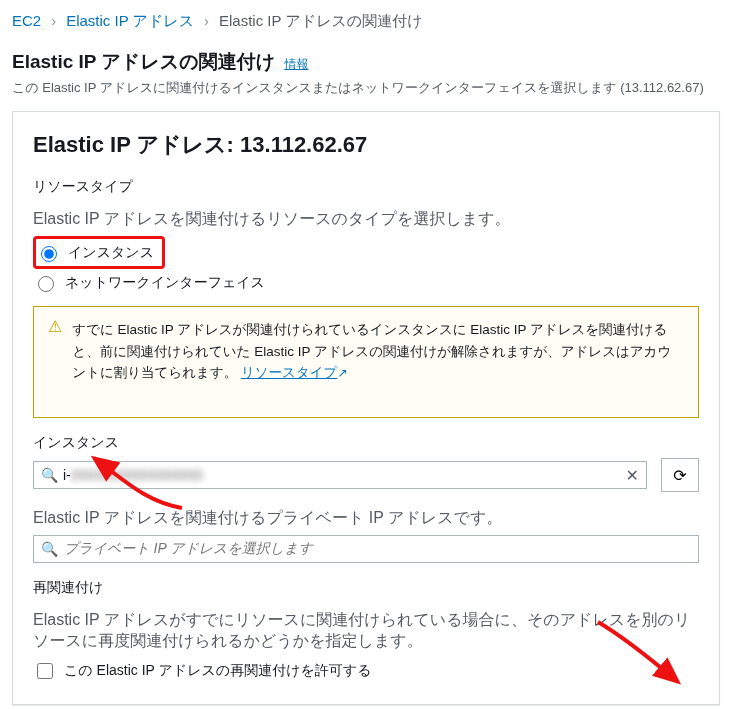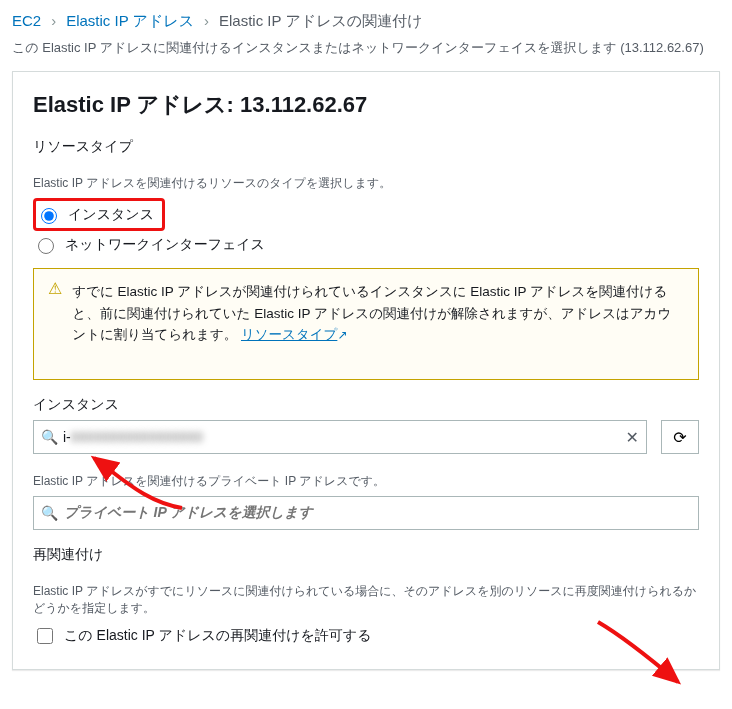--- a/index.html
+++ b/index.html
@@ -21,59 +21,63 @@
 .breadcrumb .cur { color:#545b64; }
 
 .head h1 { margin:14px 0 2px; font-size:19px; font-weight:700; }
 .head h1 .info { font-size:12px; font-weight:400; color:var(--blue); margin-left:4px; }
 .head p { margin:4px 0 14px; font-size:13px; color:var(--sub); }
 
 .panel { border:1px solid var(--border2); box-shadow:0 1px 1px rgba(0,0,0,.08); padding:18px 20px 22px; }
 .panel h2 { margin:0 0 18px; font-size:22px; font-weight:700; }
 
 .seclabel { font-size:14px; font-weight:400; }
-.hint { font-size:12px; color:var(--sub); margin:19px 0 6px; }
+.hint { font-size:16px; color:var(--sub); margin:13px 0 6px; }
 
 .radios label { display:flex; align-items:center; gap:8px; font-size:14px; padding:2px 0; }
 .radios input { width:16px; height:16px; }
 .hl { border:3px solid #e11; border-radius:4px; padding:2px 8px 2px 0; width:fit-content; margin:2px 0; }
 
 .alert { display:flex; gap:10px; border:1px solid var(--infoborder); background:var(--infobg); padding:12px 14px; margin-top:12px; }
 .alert .warn { color:#c4a300; font-size:16px; line-height:1; flex:none; }
 .alert .atxt { font-size:13.5px; line-height:1.6; }
 .alert a { color:var(--blue); text-decoration:underline; }
 .ext { display:inline-block; font-size:12px; }
 
 .block { margin-top:16px; }
 .inwrap { display:flex; gap:14px; align-items:center; margin-top:6px; }
 .sbox { position:relative; flex:1; }
 .sicon, .clr { position:absolute; top:50%; transform:translateY(-50%); pointer-events:none; color:#545b64; }
 .sicon { left:8px; font-size:14px; }
 .clr { right:8px; pointer-events:auto; cursor:pointer; font-size:16px; }
-.sinput { width:100%; height:34px; border:1px solid var(--border); padding:4px 30px 6px 30px; font-size:14px;font-weight:bold; }
+.sinput { width:100%; height:28px; border:1px solid var(--border); padding:4px 30px 6px 30px; font-size:14px; }
 .blur { color:transparent; text-shadow:0 0 6px rgba(0,0,0,.55); }
 .refresh { width:38px; height:34px; border:1px solid var(--border); background:#fff; display:flex; align-items:center; justify-content:center; cursor:pointer; font-size:16px; }
 
 .chk { display:flex; align-items:center; gap:8px; margin-top:8px; font-size:14px; }
 .chk input { width:16px; height:16px; }
 
 .arrow { position:absolute; pointer-events:none; }
 </style>
 </head>
 <body>
 
 <div class="breadcrumb">
   <a href="#">EC2</a>
   <span class="chev">›</span>
   <a href="#">Elastic IP アドレス</a>
   <span class="chev">›</span>
   <span class="cur">Elastic IP アドレスの関連付け</span>
 </div>
 
 <div class="head">
+  <h1>
+    <span>Elastic IP アドレスの関連付け</span>
+    <a href="#" class="info">情報</a>
+  </h1>
   <p>この Elastic IP アドレスに関連付けるインスタンスまたはネットワークインターフェイスを選択します (13.112.62.67)</p>
 </div>
 
 <div class="panel">
   <h2>Elastic IP アドレス: 13.112.62.67</h2>
 
   <div>
     <div class="seclabel">リソースタイプ</div>
     <div class="hint">Elastic IP アドレスを関連付けるリソースのタイプを選択します。</div>
     <div class="radios">

